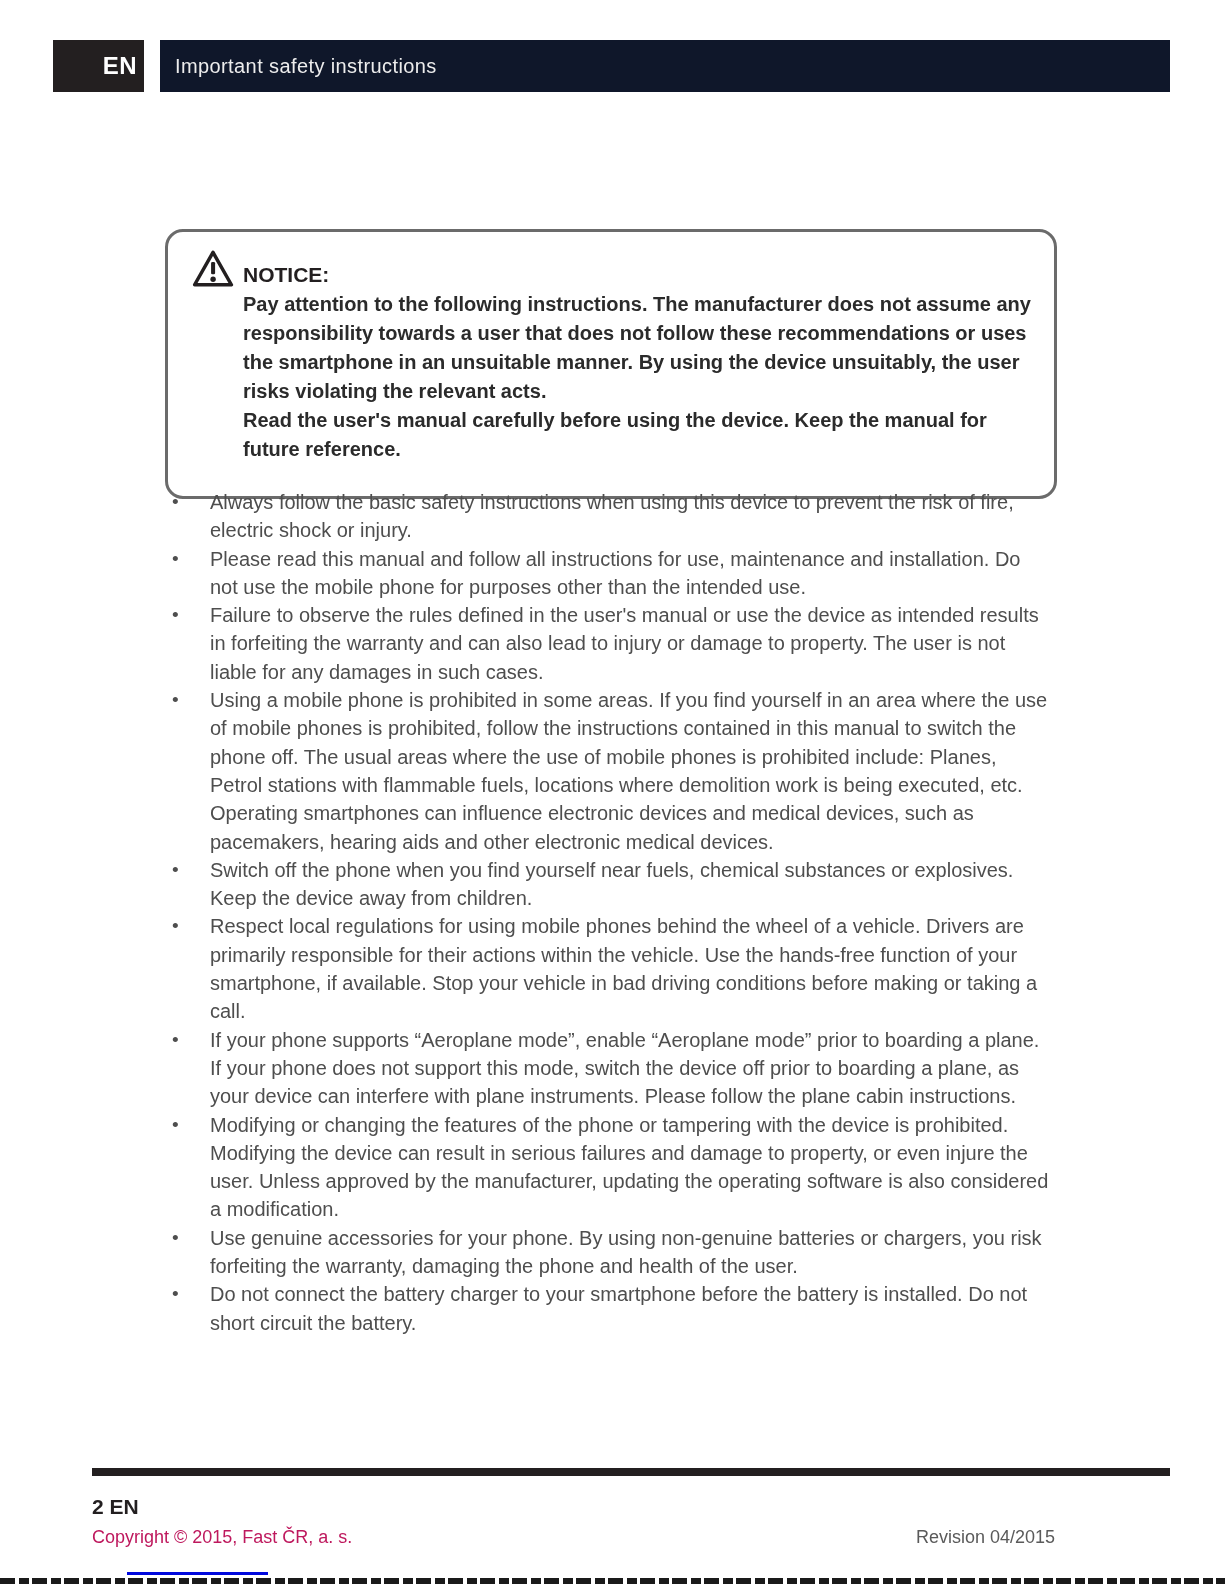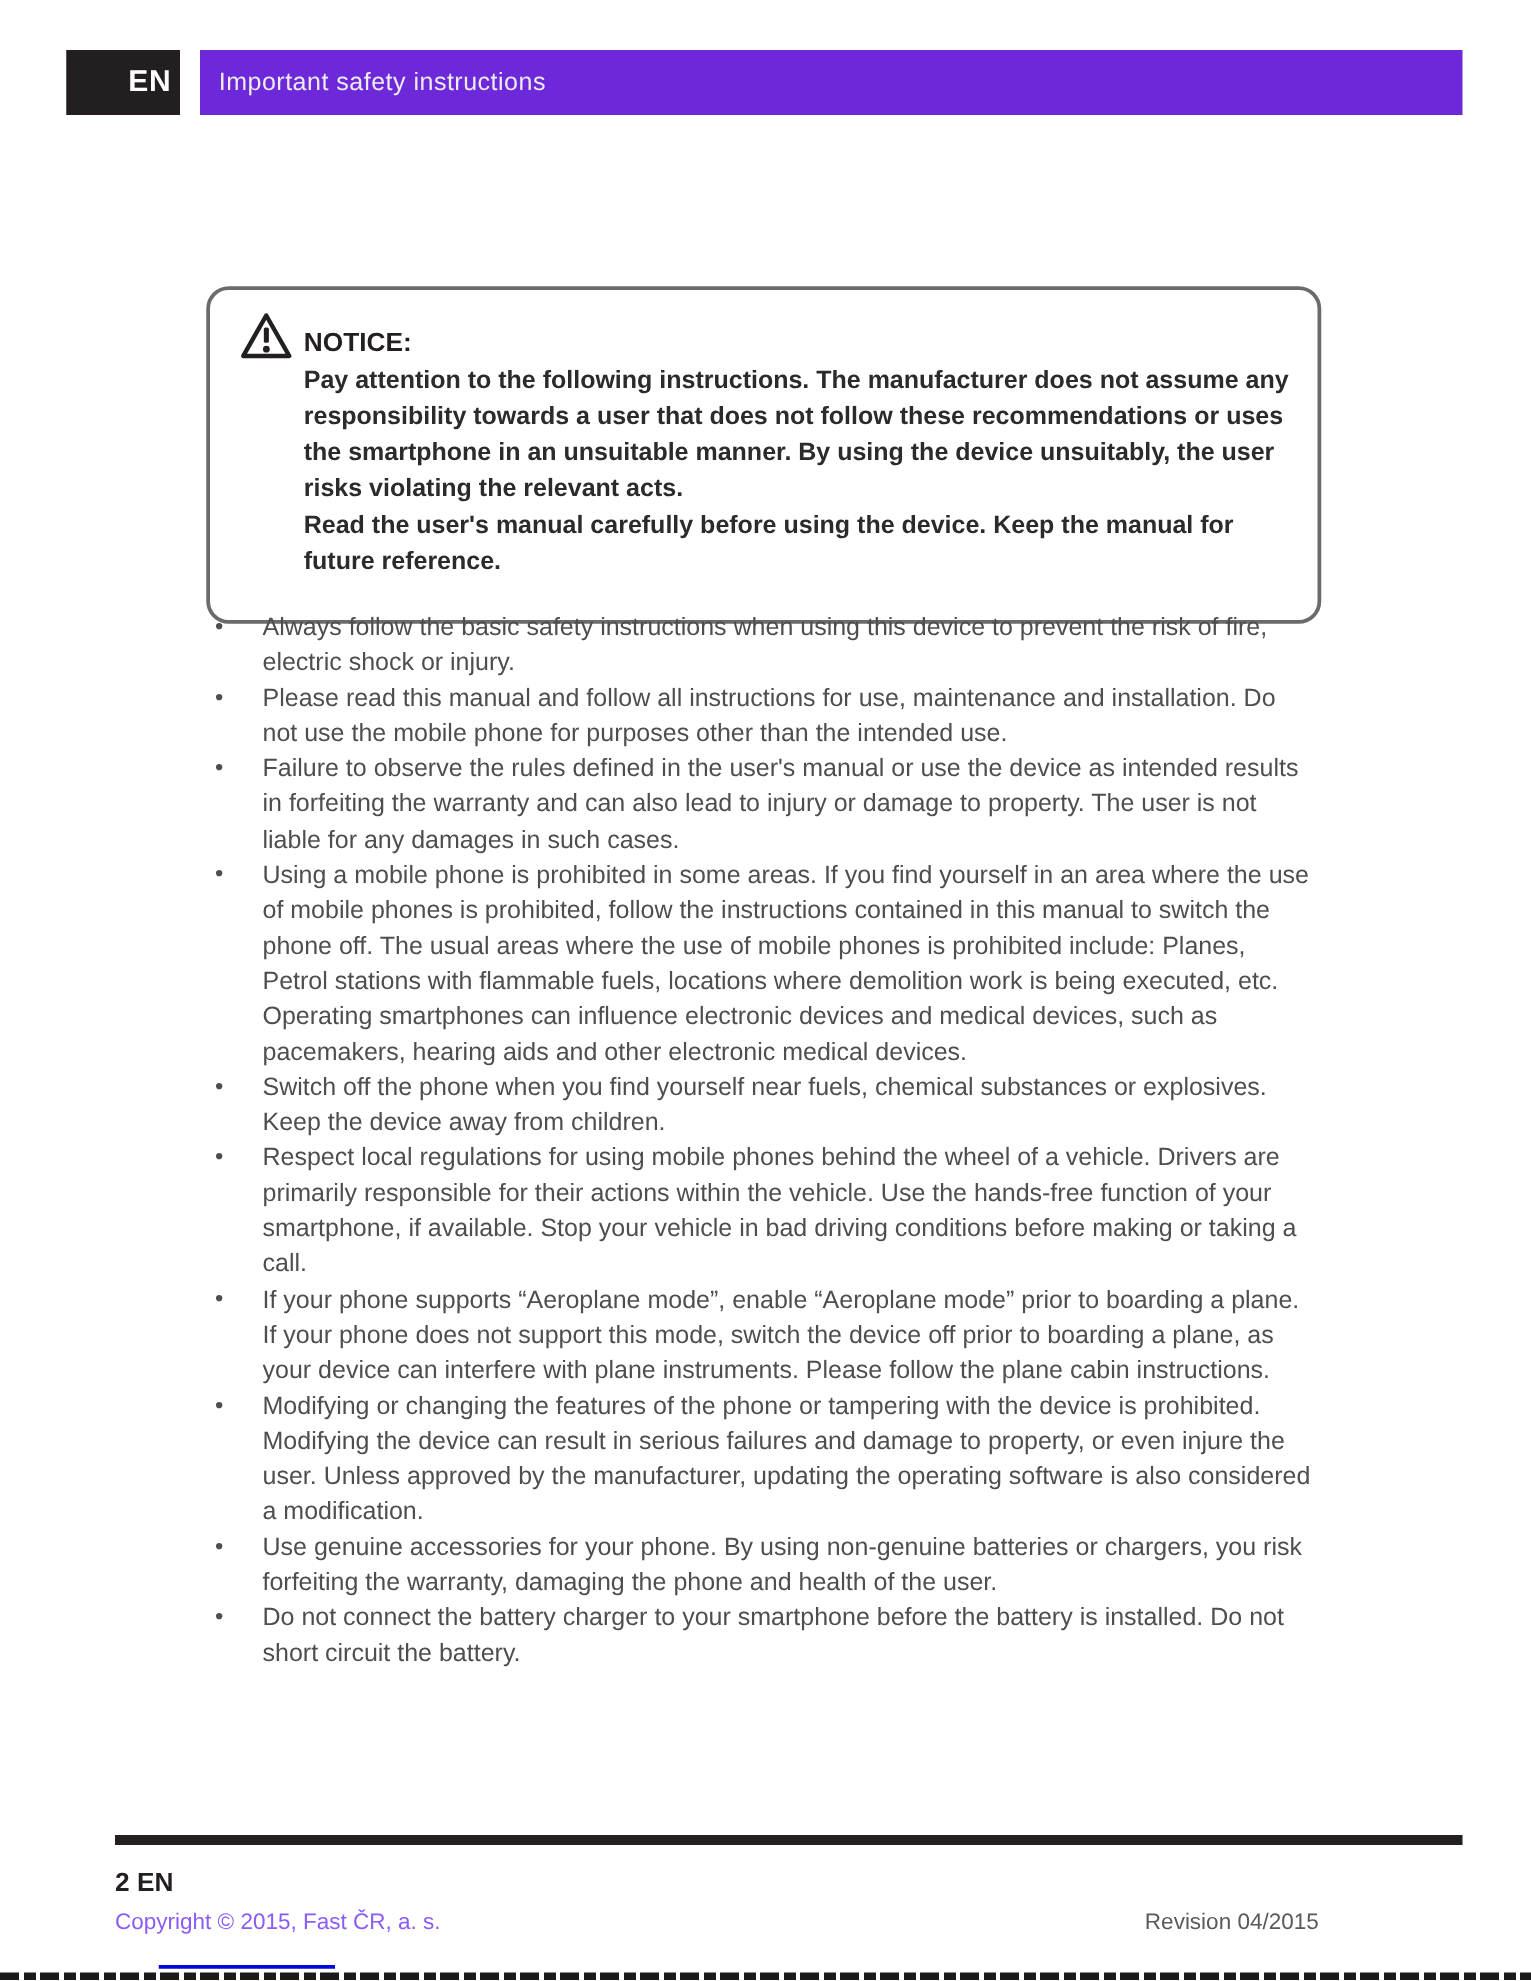--- a/index.html
+++ b/index.html
@@ -18,21 +18,21 @@
     position: absolute; left: 53px; top: 40px;
     width: 91px; height: 52px;
     background: #231f20; color: #ffffff;
     display: flex; align-items: center; justify-content: flex-end;
     padding-right: 7px; box-sizing: border-box;
     font-size: 24px; font-weight: bold; letter-spacing: 0.5px;
   }
   .header-bar {
     position: absolute; left: 160px; top: 40px;
     width: 1010px; height: 52px;
-    background: #6d28d9; color: #ededed;
+    background: #0f172a; color: #ededed;
     display: flex; align-items: center;
     padding-left: 15px; box-sizing: border-box;
     font-size: 20px; font-weight: 300; letter-spacing: 0.4px;
   }
 
   
   .chapter-heading {
     position: absolute; left: 164px; top: 144px;
     font-size: 32px; font-weight: bold; color: #231f20;
     letter-spacing: -0.3px;
@@ -87,21 +87,21 @@
     position: absolute; left: 92px; top: 1468px;
     width: 1078px; height: 8px;
     background: #231f20;
   }
   .page-number {
     position: absolute; left: 92px; top: 1495px;
     font-size: 21px; font-weight: bold; color: #231f20;
   }
   .copyright {
     position: absolute; left: 92px; top: 1527px;
-    font-size: 18px; color: #8b5cf6; font-weight: 300;
+    font-size: 18px; color: #be185d; font-weight: 300;
   }
   .revision {
     position: absolute; right: 170px; top: 1527px;
     font-size: 18px; color: #5a5a5a; font-weight: 300;
   }
 
   
   .blue-mark {
     position: absolute; left: 127px; top: 1572px;
     width: 141px; height: 3px;

